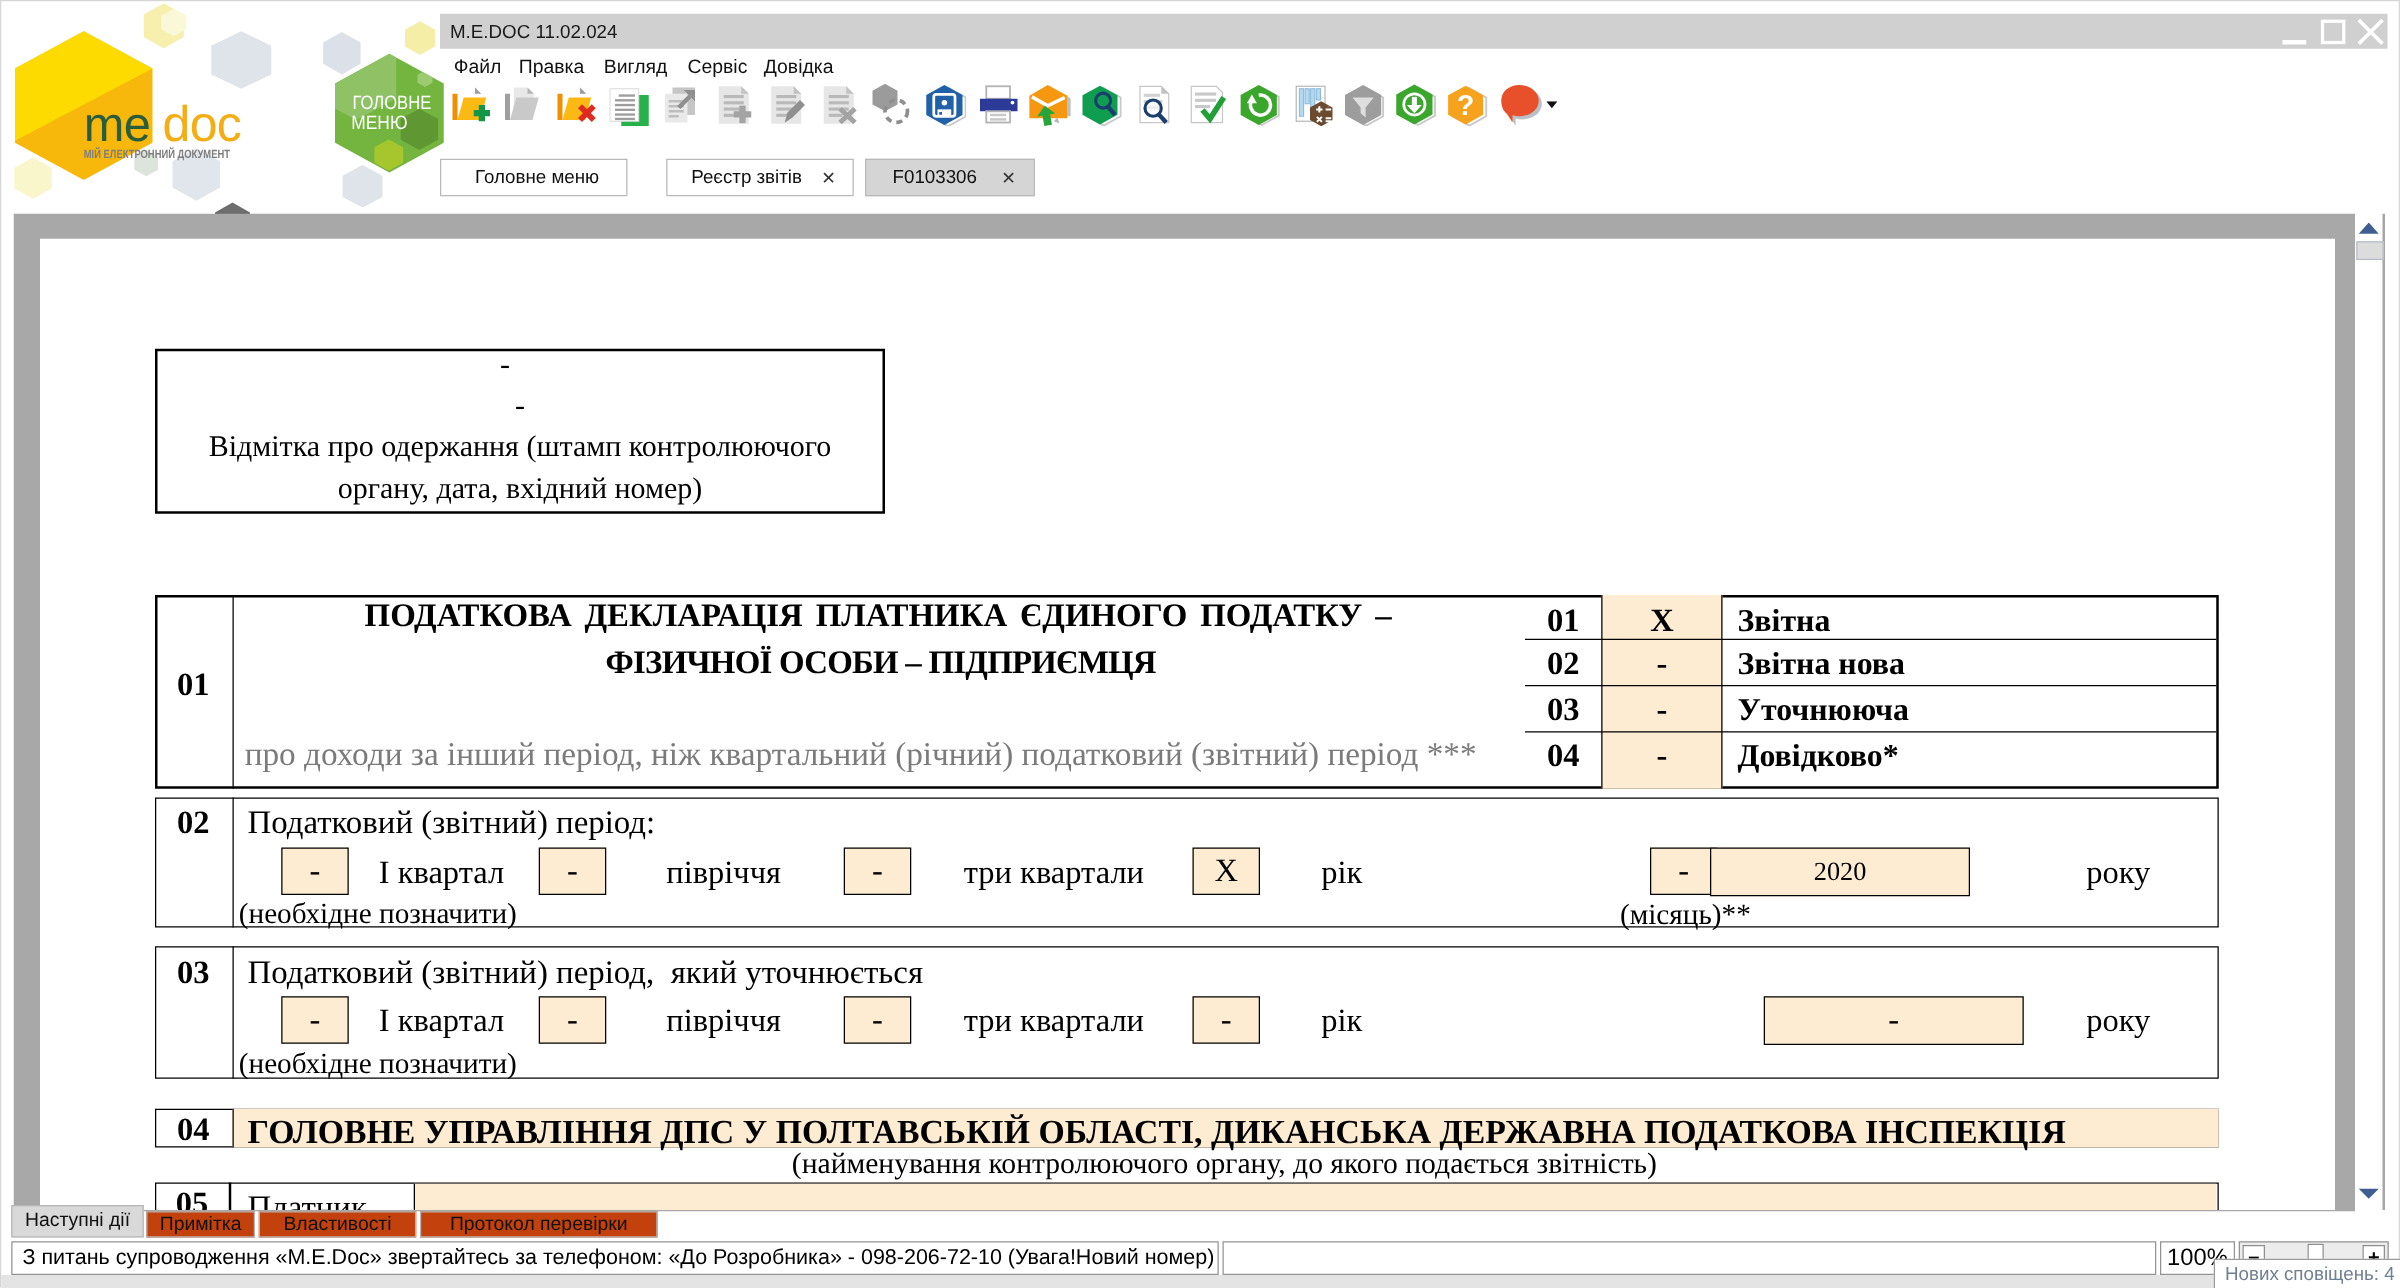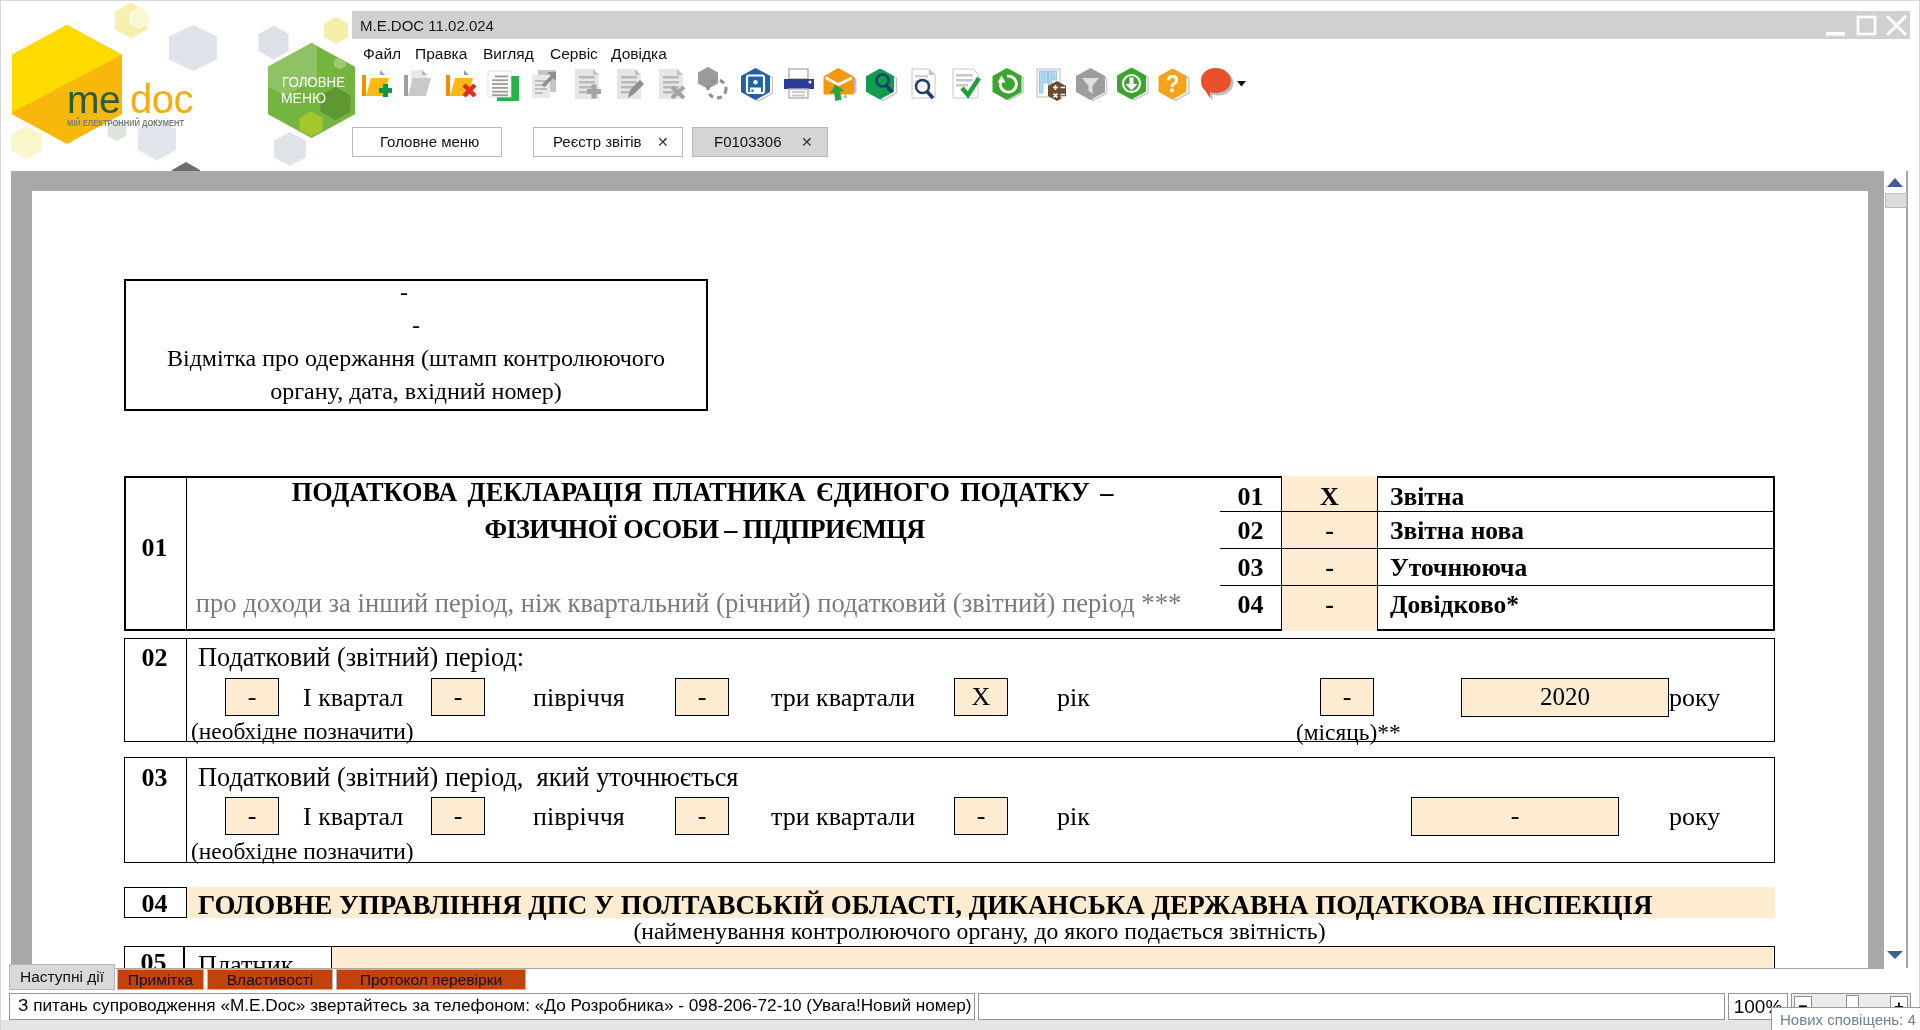--- a/index.html
+++ b/index.html
@@ -304,21 +304,21 @@
 <div class="ft" style="left:166px;top:452px;">Податковий (звітний) період:</div>
 <div class="cbx" style="left:193px;top:487px;">-</div>
 <div class="ft" style="left:271px;top:492px;font-size:26px;">І квартал</div>
 <div class="cbx" style="left:399px;top:487px;">-</div>
 <div class="ft" style="left:501px;top:492px;font-size:26px;">півріччя</div>
 <div class="cbx" style="left:643px;top:487px;">-</div>
 <div class="ft" style="left:739px;top:492px;font-size:26px;">три квартали</div>
 <div class="cbx" style="left:922px;top:487px;">X</div>
 <div class="ft" style="left:1025px;top:492px;font-size:26px;">рік</div>
 <div class="cbx" style="left:1288px;top:487px;">-</div>
-<div class="cbx" style="left:1429px;top:487px;width:208px;height:39px;font-size:25px;">2020</div>
+<div class="cbx" style="left:1336px;top:487px;width:208px;height:39px;font-size:21px;">2020</div>
 <div class="ft" style="left:1637px;top:492px;font-size:26px;">року</div>
 <div class="ft" style="left:159px;top:527px;font-size:23.4px;">(необхідне позначити)</div>
 <div class="ft" style="left:1264px;top:528px;font-size:23.4px;">(місяць)**</div>
 
 <div class="fb" style="left:92px;top:566px;width:1651px;height:106px;border-width:1.5px;"></div>
 <div style="position:absolute;left:92px;top:566px;width:63px;height:106px;border-right:1.5px solid #000;box-sizing:border-box;"></div>
 <div class="num" style="left:92px;top:572px;width:61px;">03</div>
 <div class="ft" style="left:166px;top:572px;">Податковий (звітний) період,&nbsp; який уточнюється</div>
 <div class="cbx" style="left:193px;top:606px;">-</div>
 <div class="ft" style="left:271px;top:611px;font-size:26px;">І квартал</div>

